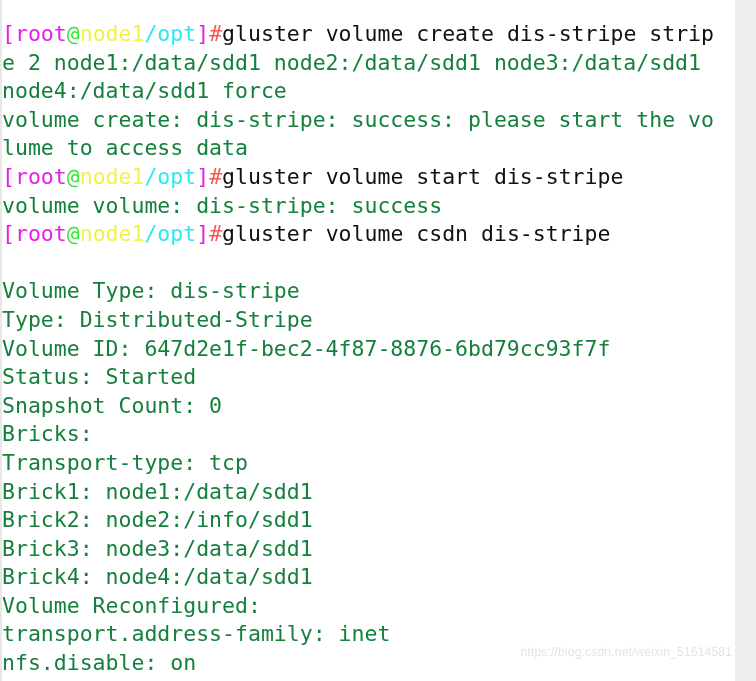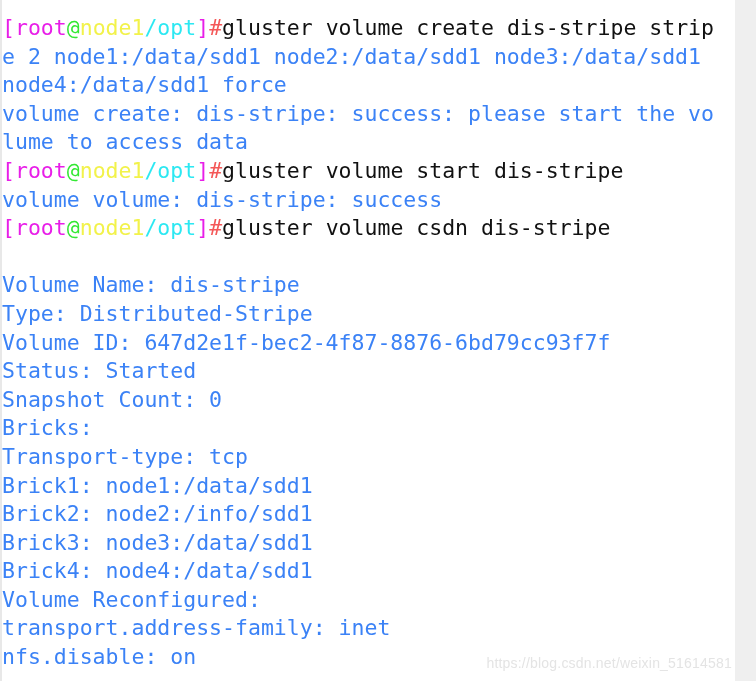--- a/index.html
+++ b/index.html
@@ -41,21 +41,21 @@
     height: 681px;
     background: #efefef;
   }
 
   .screen {
     position: absolute;
     left: 2px;
     top: 0;
     width: 733px;
     height: 681px;
-    padding-top: 14px;
+    padding-top: 20px;
     box-sizing: border-box;
     overflow: hidden;
   }
 
   .line {
     height: 28.6px;
     line-height: 28.6px;
     font-size: 21.5px;
     letter-spacing: 0px;
     color: #111111;
@@ -65,29 +65,29 @@
   .line.blank { color: transparent; }
 
   
   .c-bracket { color: #e81ee8; }
   .c-user    { color: #e81ee8; }
   .c-at      { color: #33e833; }
   .c-host    { color: #f2f24a; }
   .c-path    { color: #2ce8f2; }
   .c-hash    { color: #f45858; }
   .c-cmd     { color: #111111; }
-  .c-out     { color: #3b82f6; }
+  .c-out     { color: #15803d; }
 
   
   .watermark {
     position: absolute;
     right: 24px;
-    bottom: 10px;
+    bottom: 22px;
     font-family: "Liberation Sans", sans-serif;
-    font-size: 14px;
+    font-size: 12px;
     color: #e4e4e4;
     letter-spacing: 0.2px;
     white-space: nowrap;
     user-select: none;
   }
 </style>
 </head>
 <body>
 
 <div class="terminal-window">
@@ -98,21 +98,21 @@
   <div class="screen" id="screen">
       <div class="line"><span class="c-bracket">[</span><span class="c-user">root</span><span class="c-at">@</span><span class="c-host">node1</span><span class="c-path">/opt</span><span class="c-bracket">]</span><span class="c-hash">#</span><span class="c-cmd">gluster volume create dis-stripe strip</span></div>
       <div class="line"><span class="c-out">e 2 node1:/data/sdd1 node2:/data/sdd1 node3:/data/sdd1</span></div>
       <div class="line"><span class="c-out">node4:/data/sdd1 force</span></div>
       <div class="line"><span class="c-out">volume create: dis-stripe: success: please start the vo</span></div>
       <div class="line"><span class="c-out">lume to access data</span></div>
       <div class="line"><span class="c-bracket">[</span><span class="c-user">root</span><span class="c-at">@</span><span class="c-host">node1</span><span class="c-path">/opt</span><span class="c-bracket">]</span><span class="c-hash">#</span><span class="c-cmd">gluster volume start dis-stripe</span></div>
       <div class="line"><span class="c-out">volume volume: dis-stripe: success</span></div>
       <div class="line"><span class="c-bracket">[</span><span class="c-user">root</span><span class="c-at">@</span><span class="c-host">node1</span><span class="c-path">/opt</span><span class="c-bracket">]</span><span class="c-hash">#</span><span class="c-cmd">gluster volume csdn dis-stripe</span></div>
       <div class="line blank"><span class="c-out"> </span></div>
-      <div class="line"><span class="c-out">Volume Name: dis-stripe</span></div>
+      <div class="line"><span class="c-out">Volume Type: dis-stripe</span></div>
       <div class="line"><span class="c-out">Type: Distributed-Stripe</span></div>
       <div class="line"><span class="c-out">Volume ID: 647d2e1f-bec2-4f87-8876-6bd79cc93f7f</span></div>
       <div class="line"><span class="c-out">Status: Started</span></div>
       <div class="line"><span class="c-out">Snapshot Count: 0</span></div>
       <div class="line"><span class="c-out">Bricks:</span></div>
       <div class="line"><span class="c-out">Transport-type: tcp</span></div>
       <div class="line"><span class="c-out">Brick1: node1:/data/sdd1</span></div>
       <div class="line"><span class="c-out">Brick2: node2:/info/sdd1</span></div>
       <div class="line"><span class="c-out">Brick3: node3:/data/sdd1</span></div>
       <div class="line"><span class="c-out">Brick4: node4:/data/sdd1</span></div>

